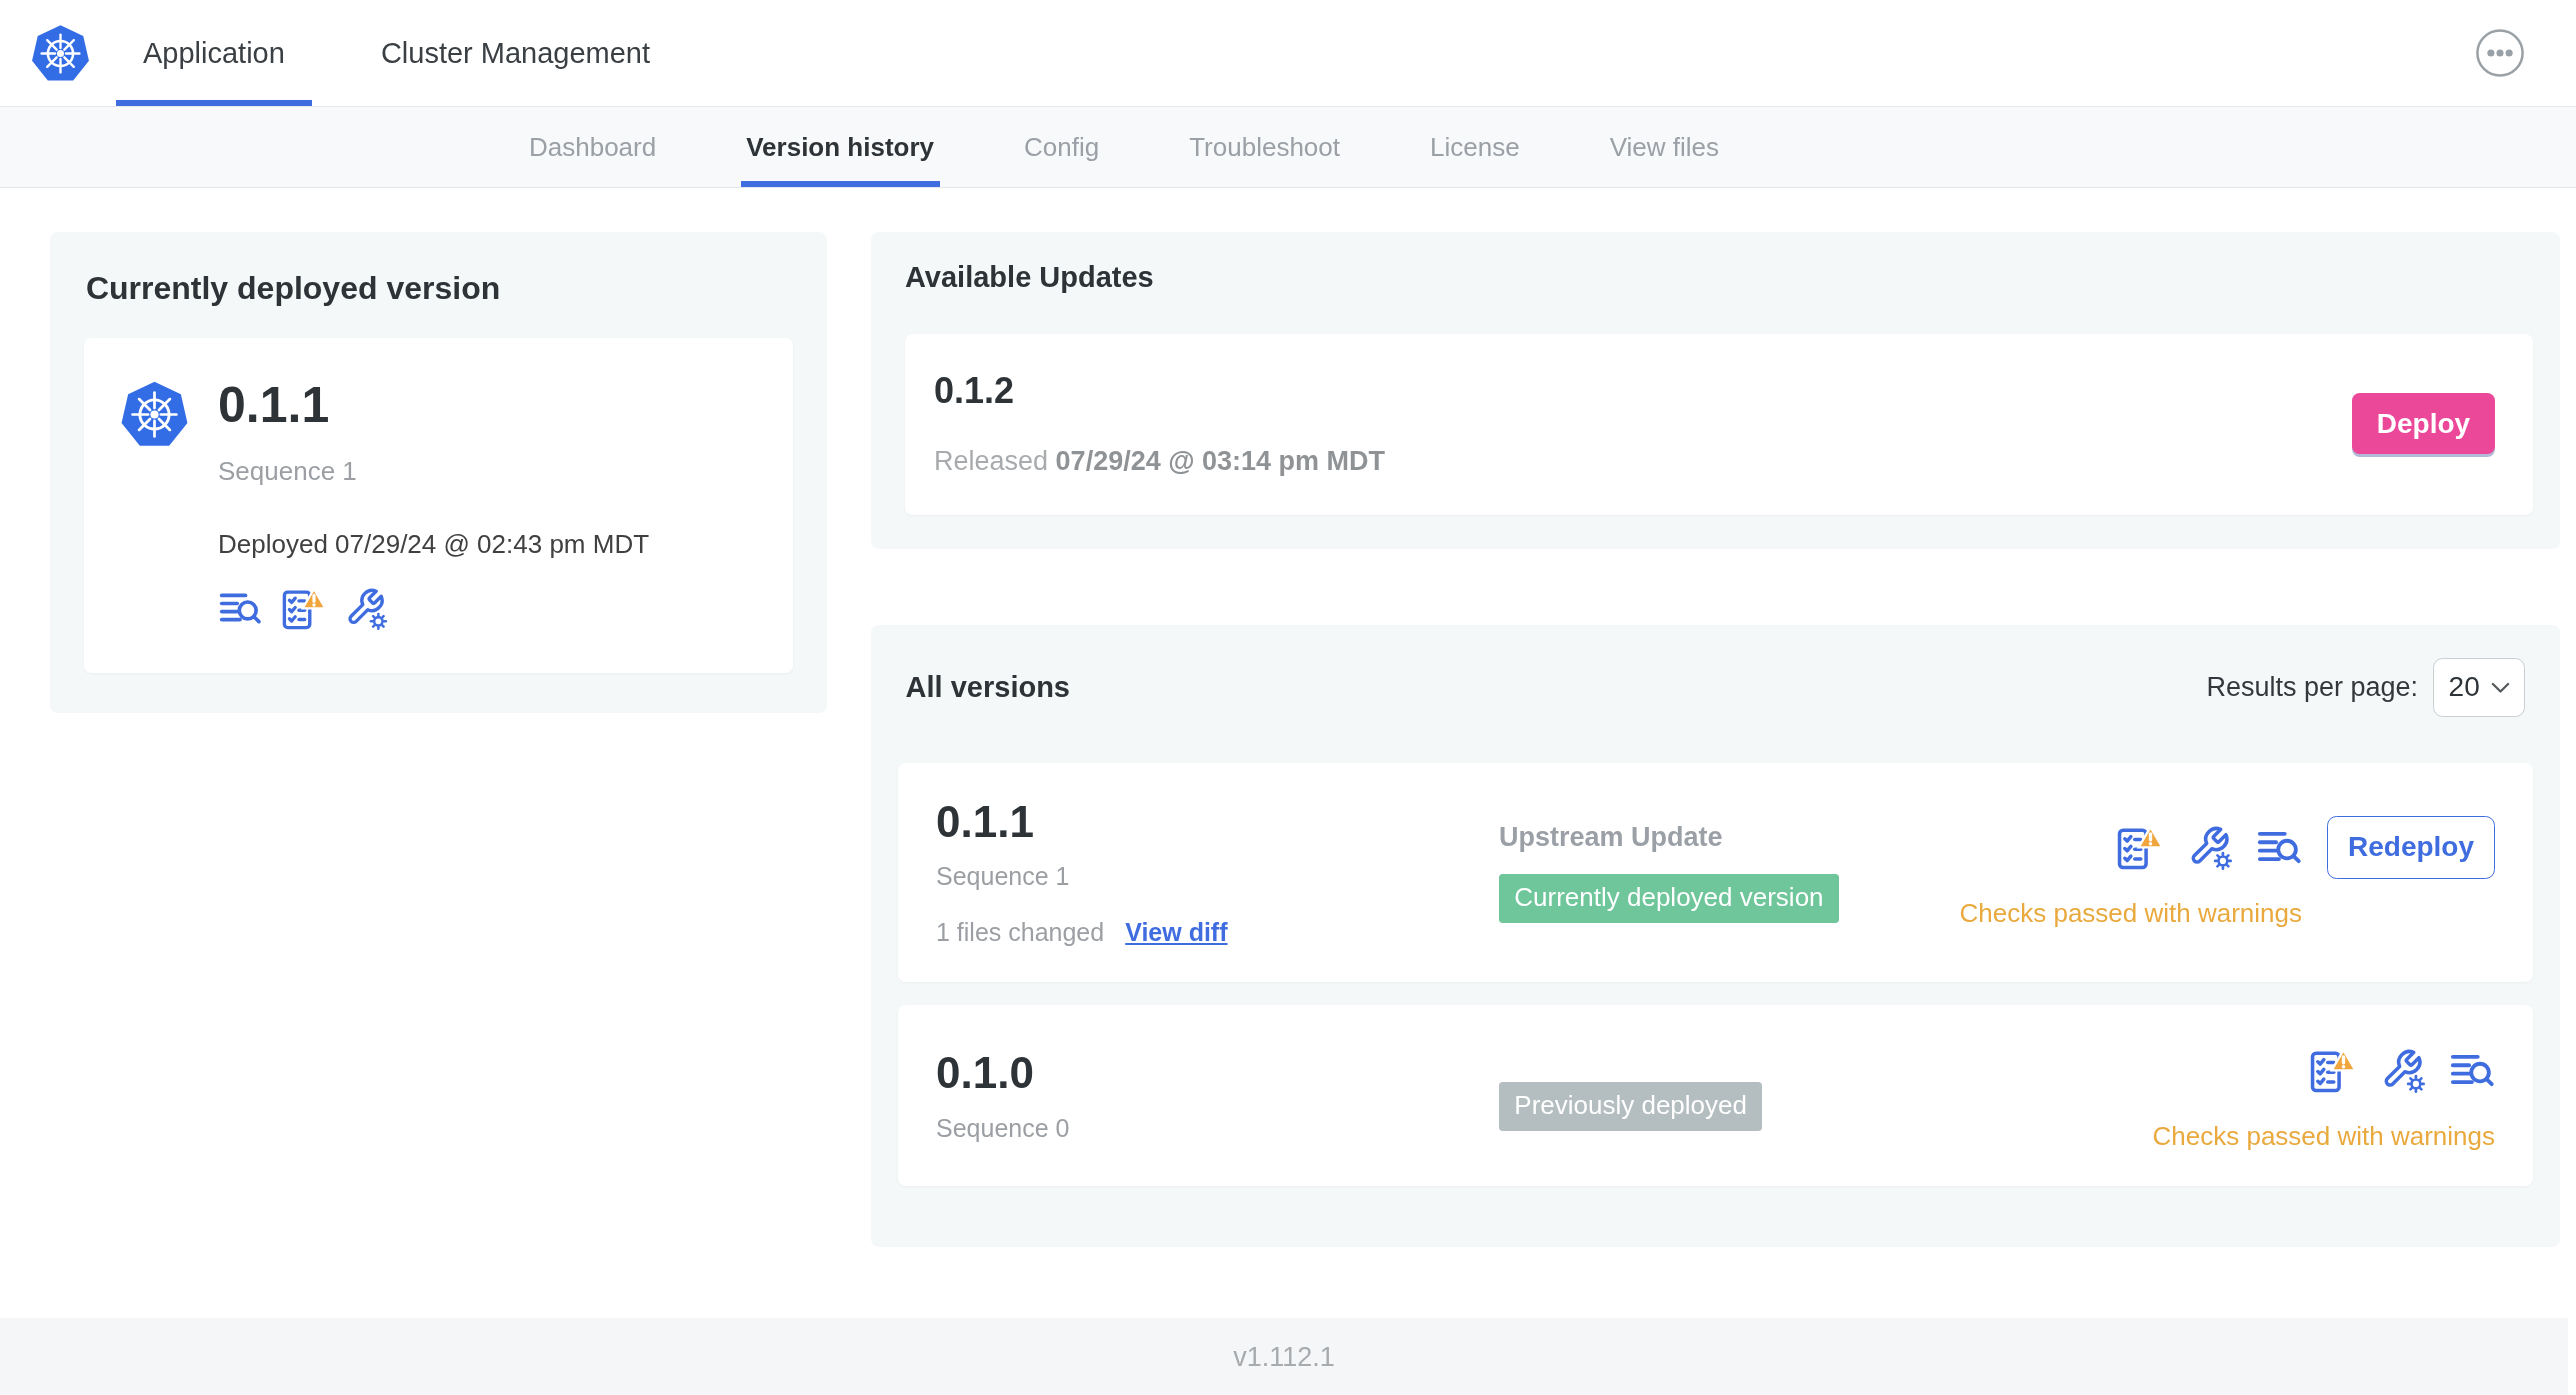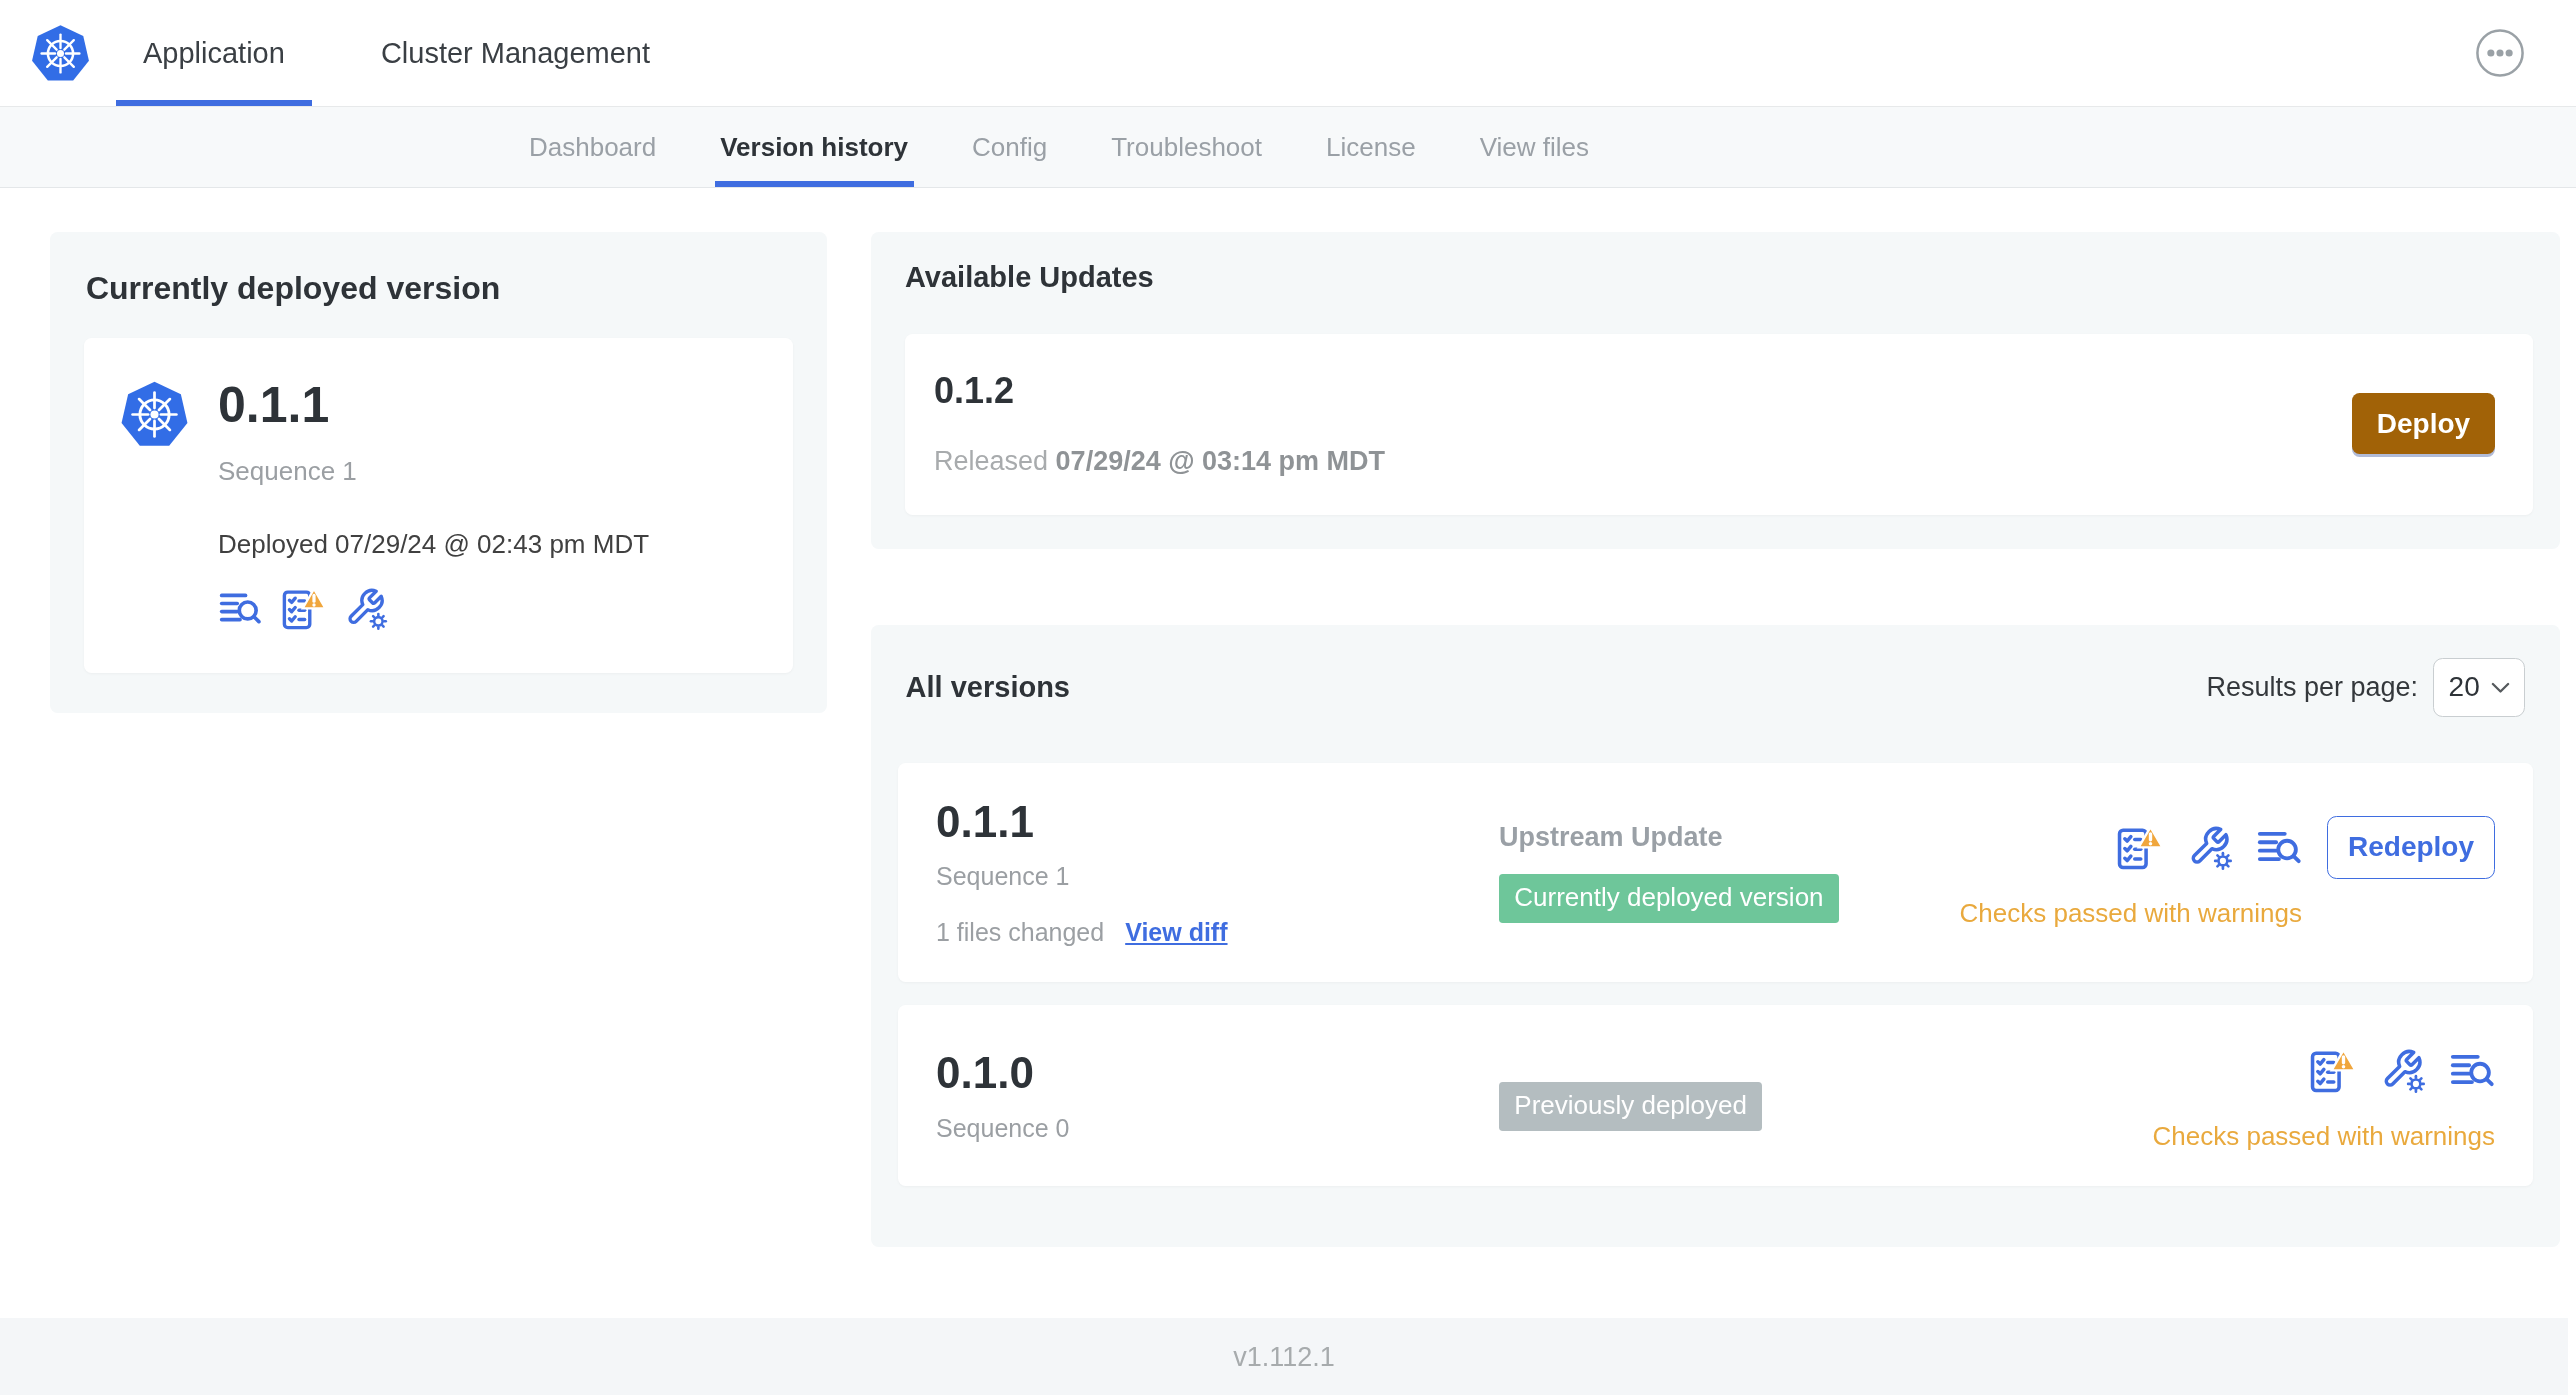--- a/index.html
+++ b/index.html
@@ -18,21 +18,21 @@
   .top-tab.active::after { content:""; position:absolute; left:0; right:0; bottom:0;
              height:5.7px; background:#3f6de0; }
   .top-spacer { flex:1; }
   .dots-btn { background:none; border:none; cursor:pointer; display:flex; margin-right:13.4px; }
 
   
   .subnav { height:81px; background:#f7f9fa; border-bottom:1px solid #e4e7e9;
             display:flex; align-items:stretch; padding-left:529px; position:relative; z-index:2; }
   .subnav-item { position:relative; display:flex; align-items:center; font-size:26px;
                  color:#9aa0a6; cursor:pointer; white-space:nowrap; }
-  .subnav-item + .subnav-item { margin-left:64px; }
+  .subnav-item + .subnav-item { margin-left:90px; }
   .subnav-item.active { color:#2e3338; font-weight:700; }
   .subnav-item.active::after { content:""; position:absolute; left:-5.7px; right:-5.7px; bottom:0;
                  height:5.7px; background:#3f6de0; }
 
   
   .main { display:flex; align-items:flex-start; gap:44px; padding:44px 16px 0 50px; }
   .gray-card { background:#f5f8f9; border-radius:7.6px; }
   .white-card { background:#fff; border-radius:7.6px; box-shadow:0 1px 2.9px rgba(0,0,0,0.04); }
 
   
@@ -49,21 +49,21 @@
   
   .right-col { flex:1; display:flex; flex-direction:column; }
 
   .updates-card { padding:29px 27px 34px 34px; }
   .section-title { font-size:29px; font-weight:600; color:#2e3338; }
   .updates-card .section-title { margin-bottom:40px; }
   .update-row { padding:36px 38px 38px 29px; display:flex; align-items:center; justify-content:space-between; }
   .update-version { font-size:36px; font-weight:700; color:#2e3338; }
   .update-released { font-size:27px; color:#a8abad; margin-top:34px; }
   .update-released b { color:#8f9396; font-weight:700; }
-  .deploy-btn { width:143px; height:61px; background:#a16207; border:none; border-radius:7.6px;
+  .deploy-btn { width:143px; height:61px; background:#ec4899; border:none; border-radius:7.6px;
                 color:#fff; font-size:28px; font-weight:700; cursor:pointer;
                 box-shadow:0 2.9px 0 rgba(32,60,140,0.35); font-family:inherit; }
 
   .allv-card { margin-top:76px; padding:29px 27px 61px; }
   .allv-head { display:flex; align-items:center; justify-content:space-between; padding:3.8px 7.6px 0 7.6px; margin-bottom:46px; }
   .results-wrap { display:flex; align-items:center; }
   .results-label { font-size:27px; color:#34383c; font-weight:500; margin-right:15.3px; }
   .select-box { width:92px; height:59px; background:#fff; border:1px solid #c9ced1; border-radius:9.5px;
                 display:flex; align-items:center; justify-content:center; gap:11.5px; cursor:pointer; }
   .select-box span { font-size:28px; color:#2e3338; }

